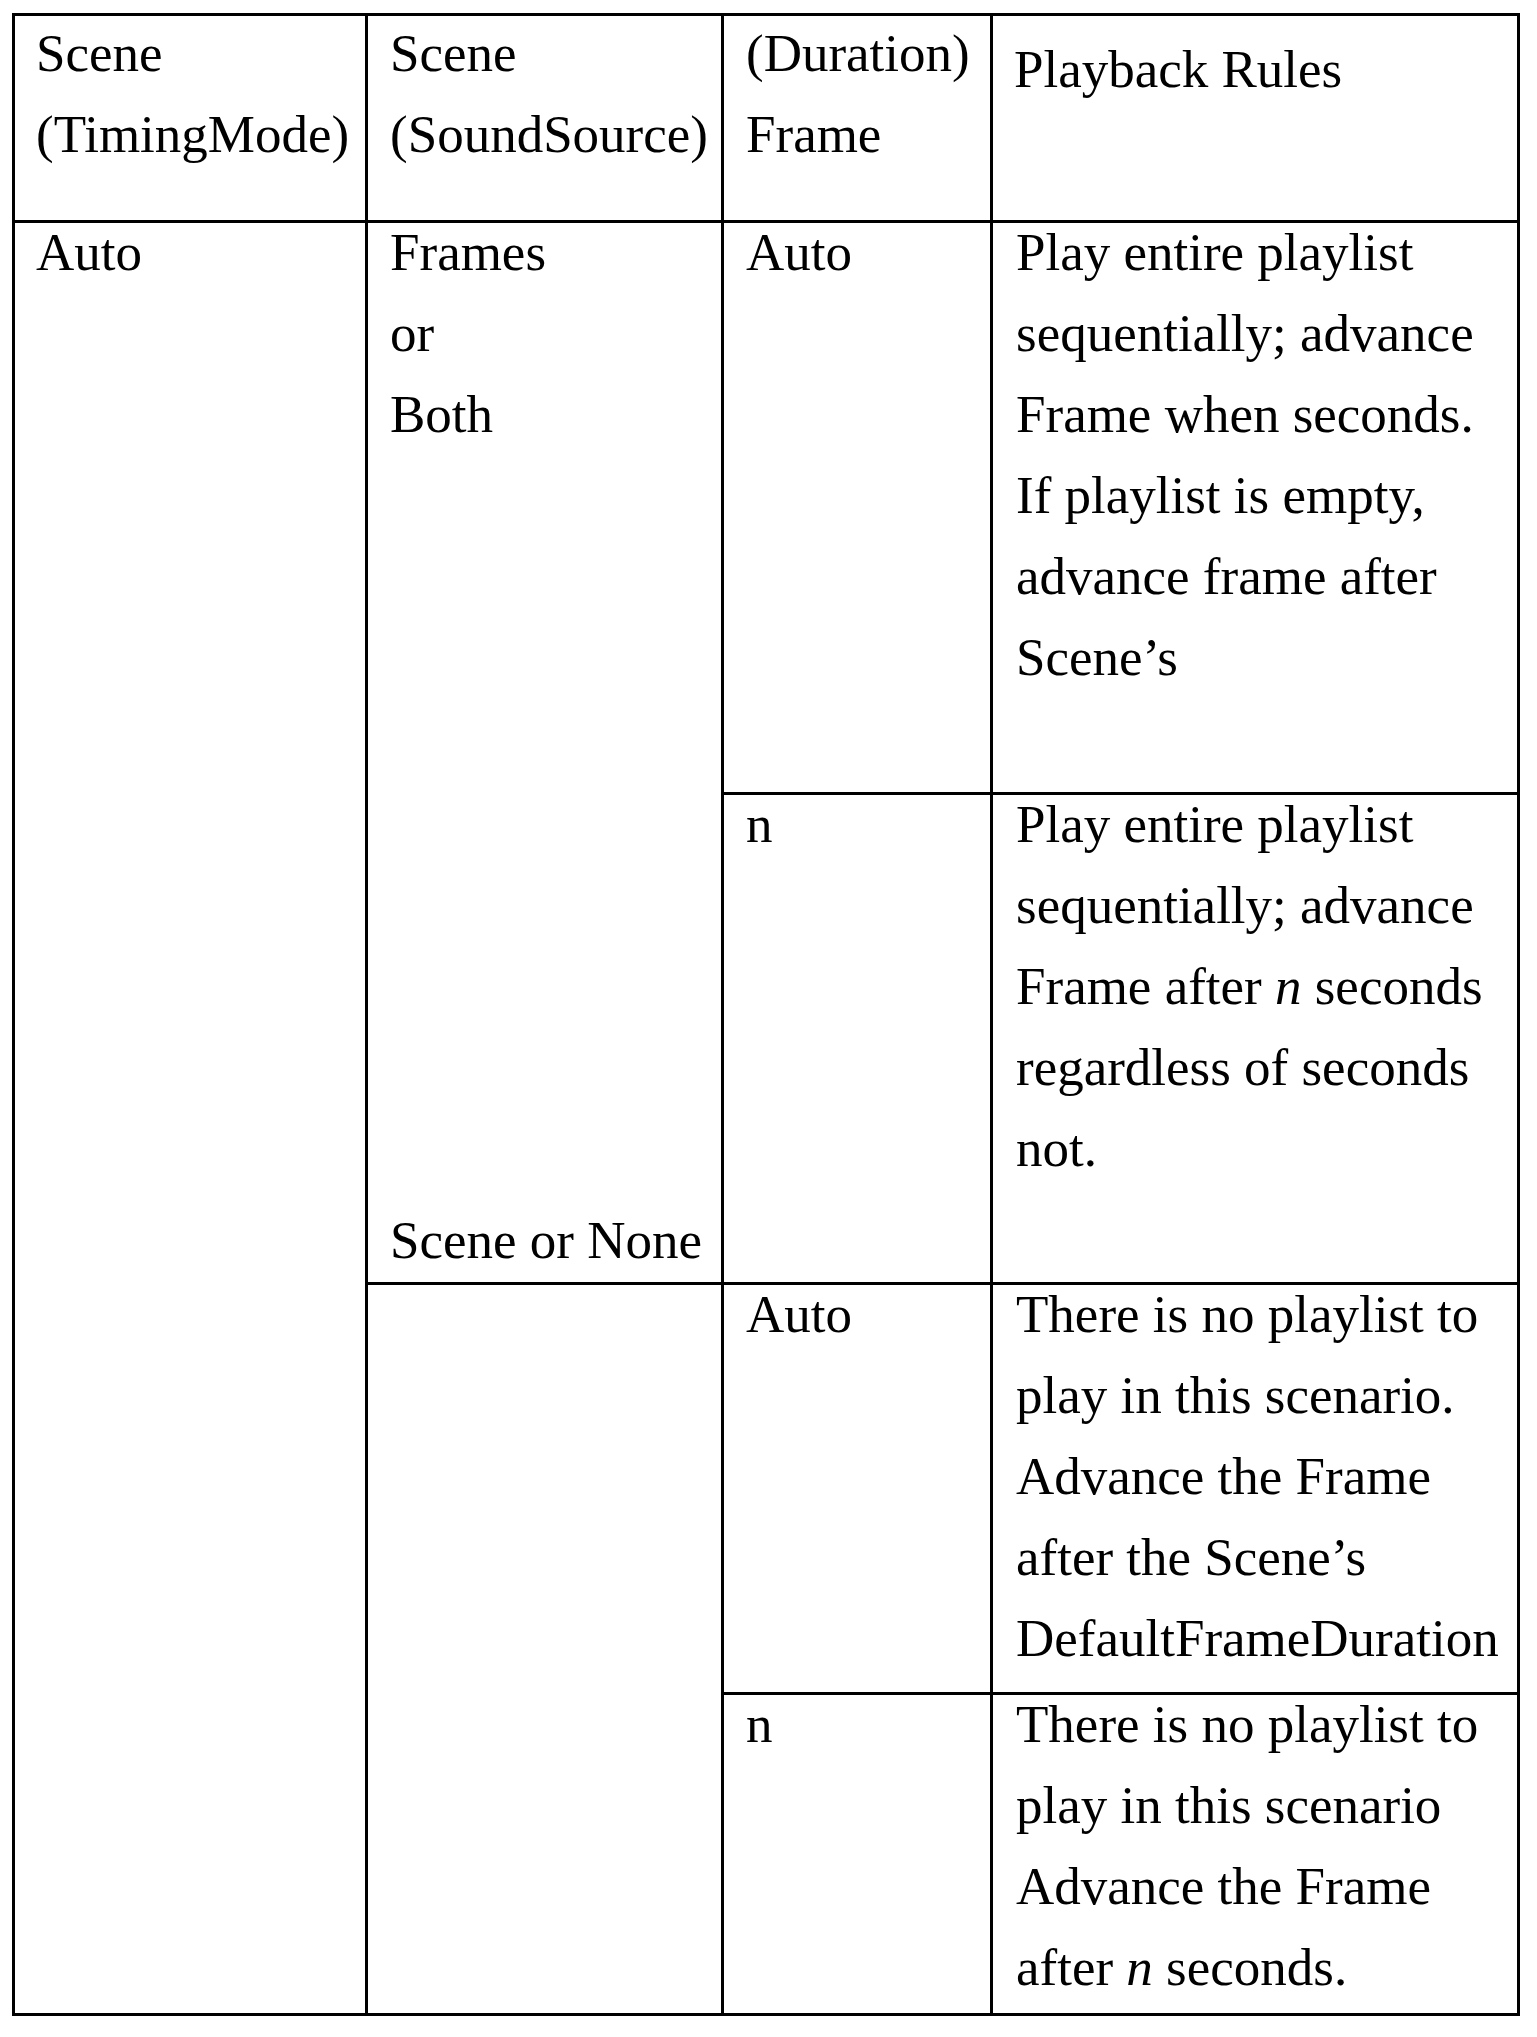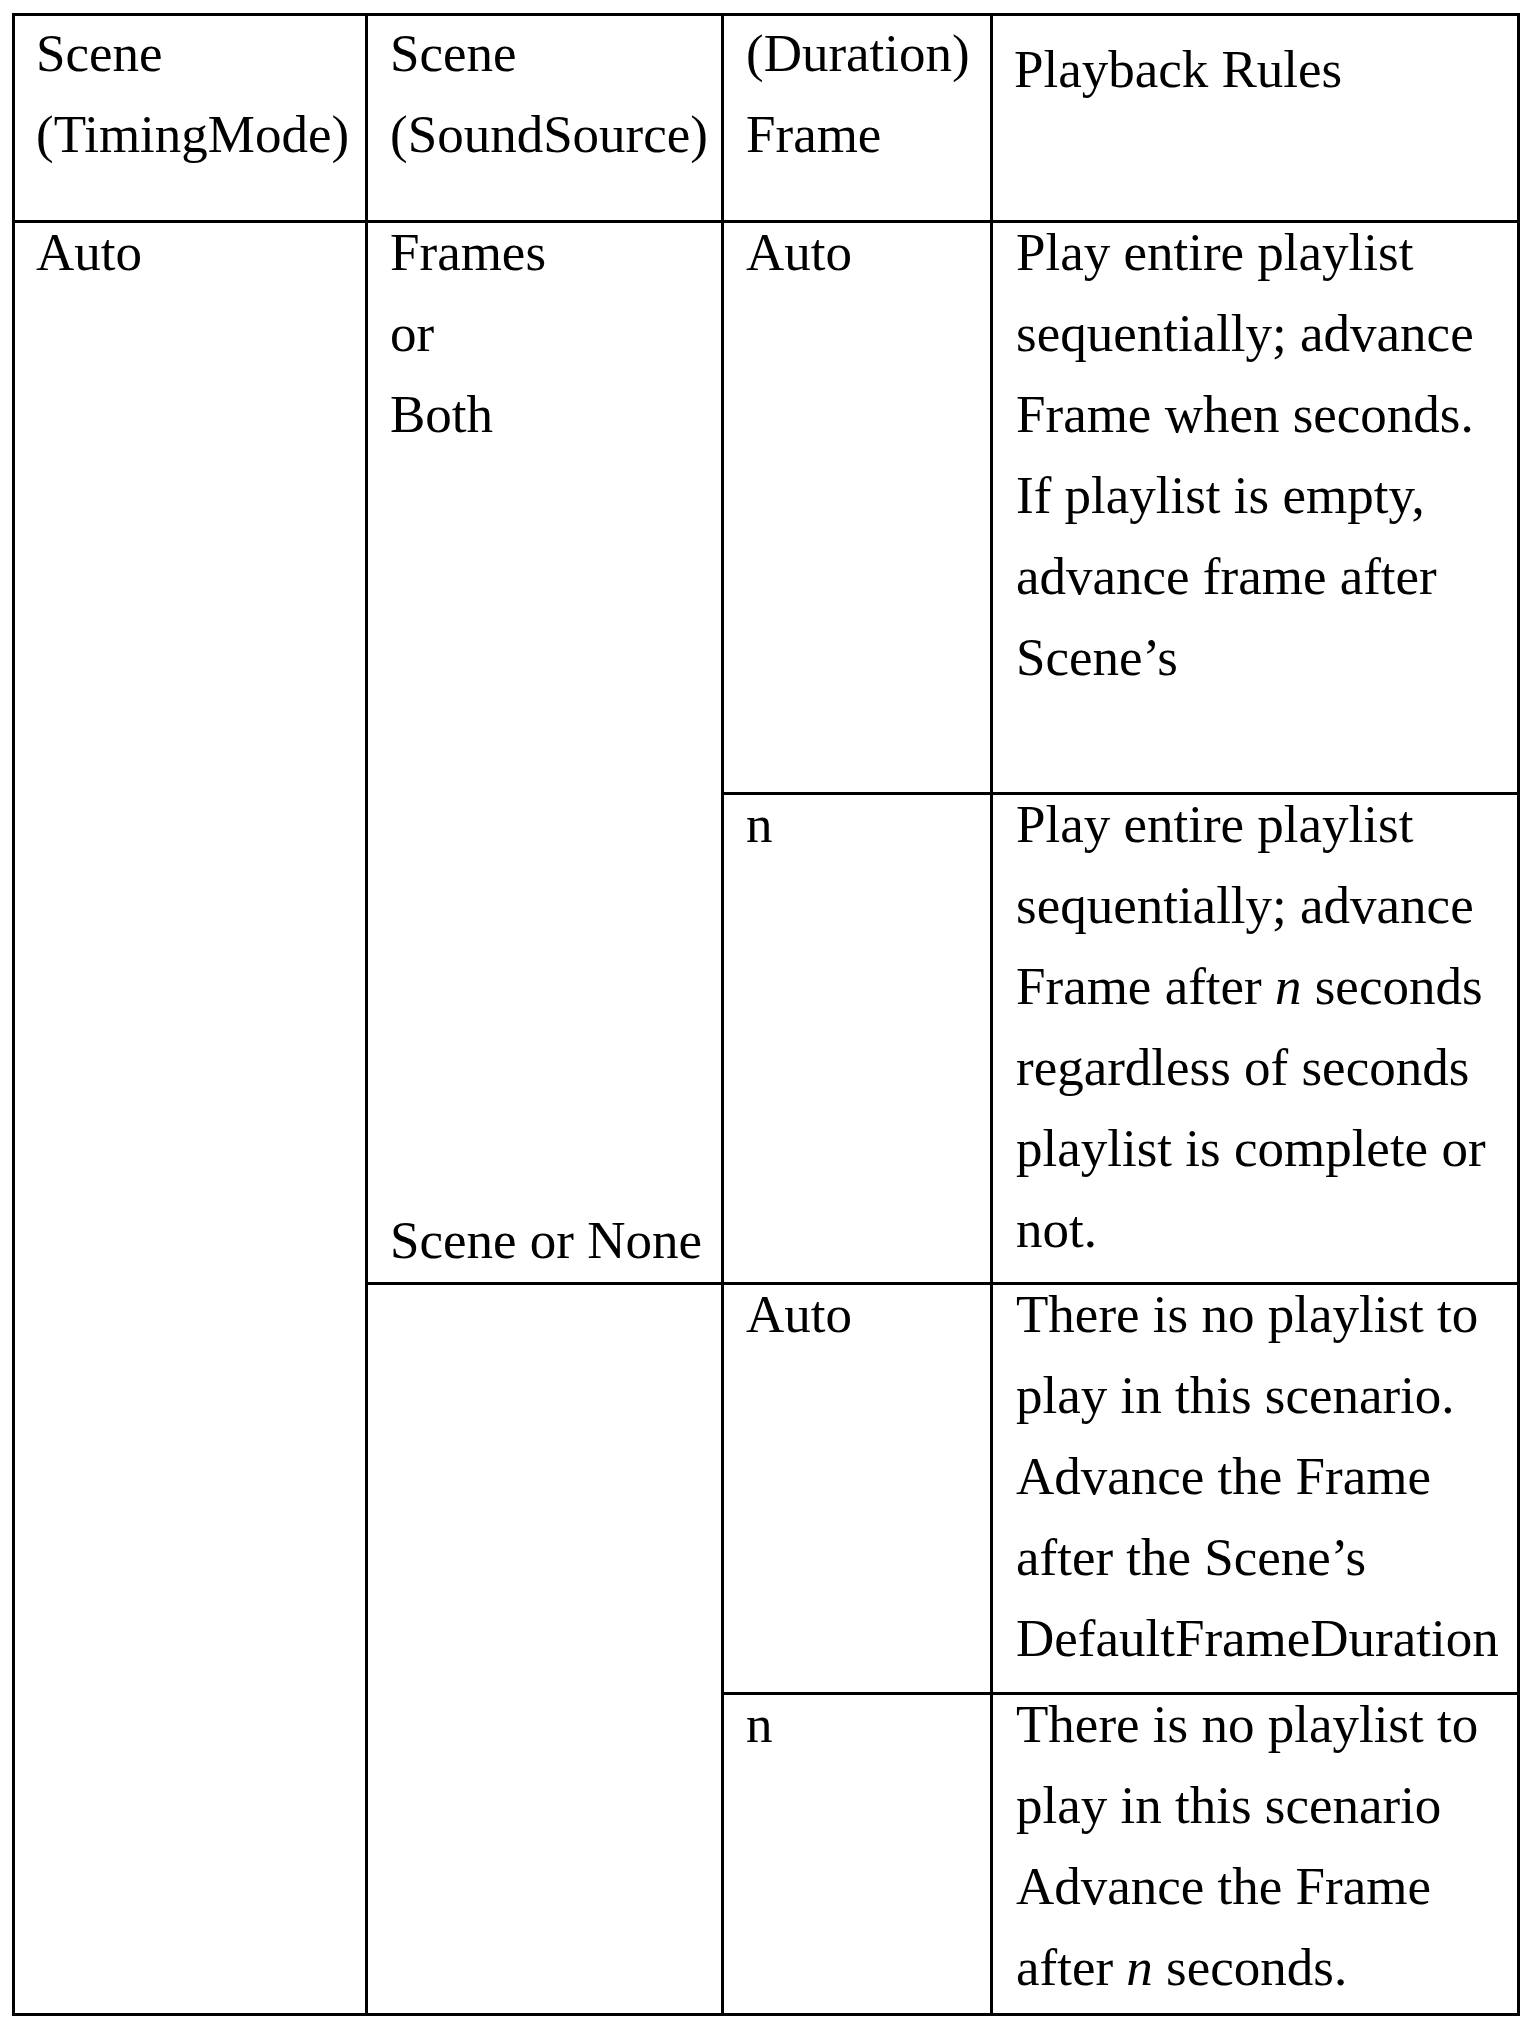--- a/index.html
+++ b/index.html
@@ -79,21 +79,20 @@
   <div>If playlist is empty,</div>
   <div>advance frame after</div>
   <div>Scene’s</div>
 </div>
 
 <div class="cell" style="left:1016px; top:784px;">
   <div>Play entire playlist</div>
   <div>sequentially; advance</div>
   <div><span>Frame after </span><i>n</i><span> seconds</span></div>
   <div>regardless of seconds</div>
-  <div>playlist is complete or</div>
   <div>not.</div>
 </div>
 
 <div class="cell" style="left:1016px; top:1274px;">
   <div>There is no playlist to</div>
   <div>play in this scenario.</div>
   <div>Advance the Frame</div>
   <div>after the Scene’s</div>
   <div>DefaultFrameDuration</div>
 </div>

